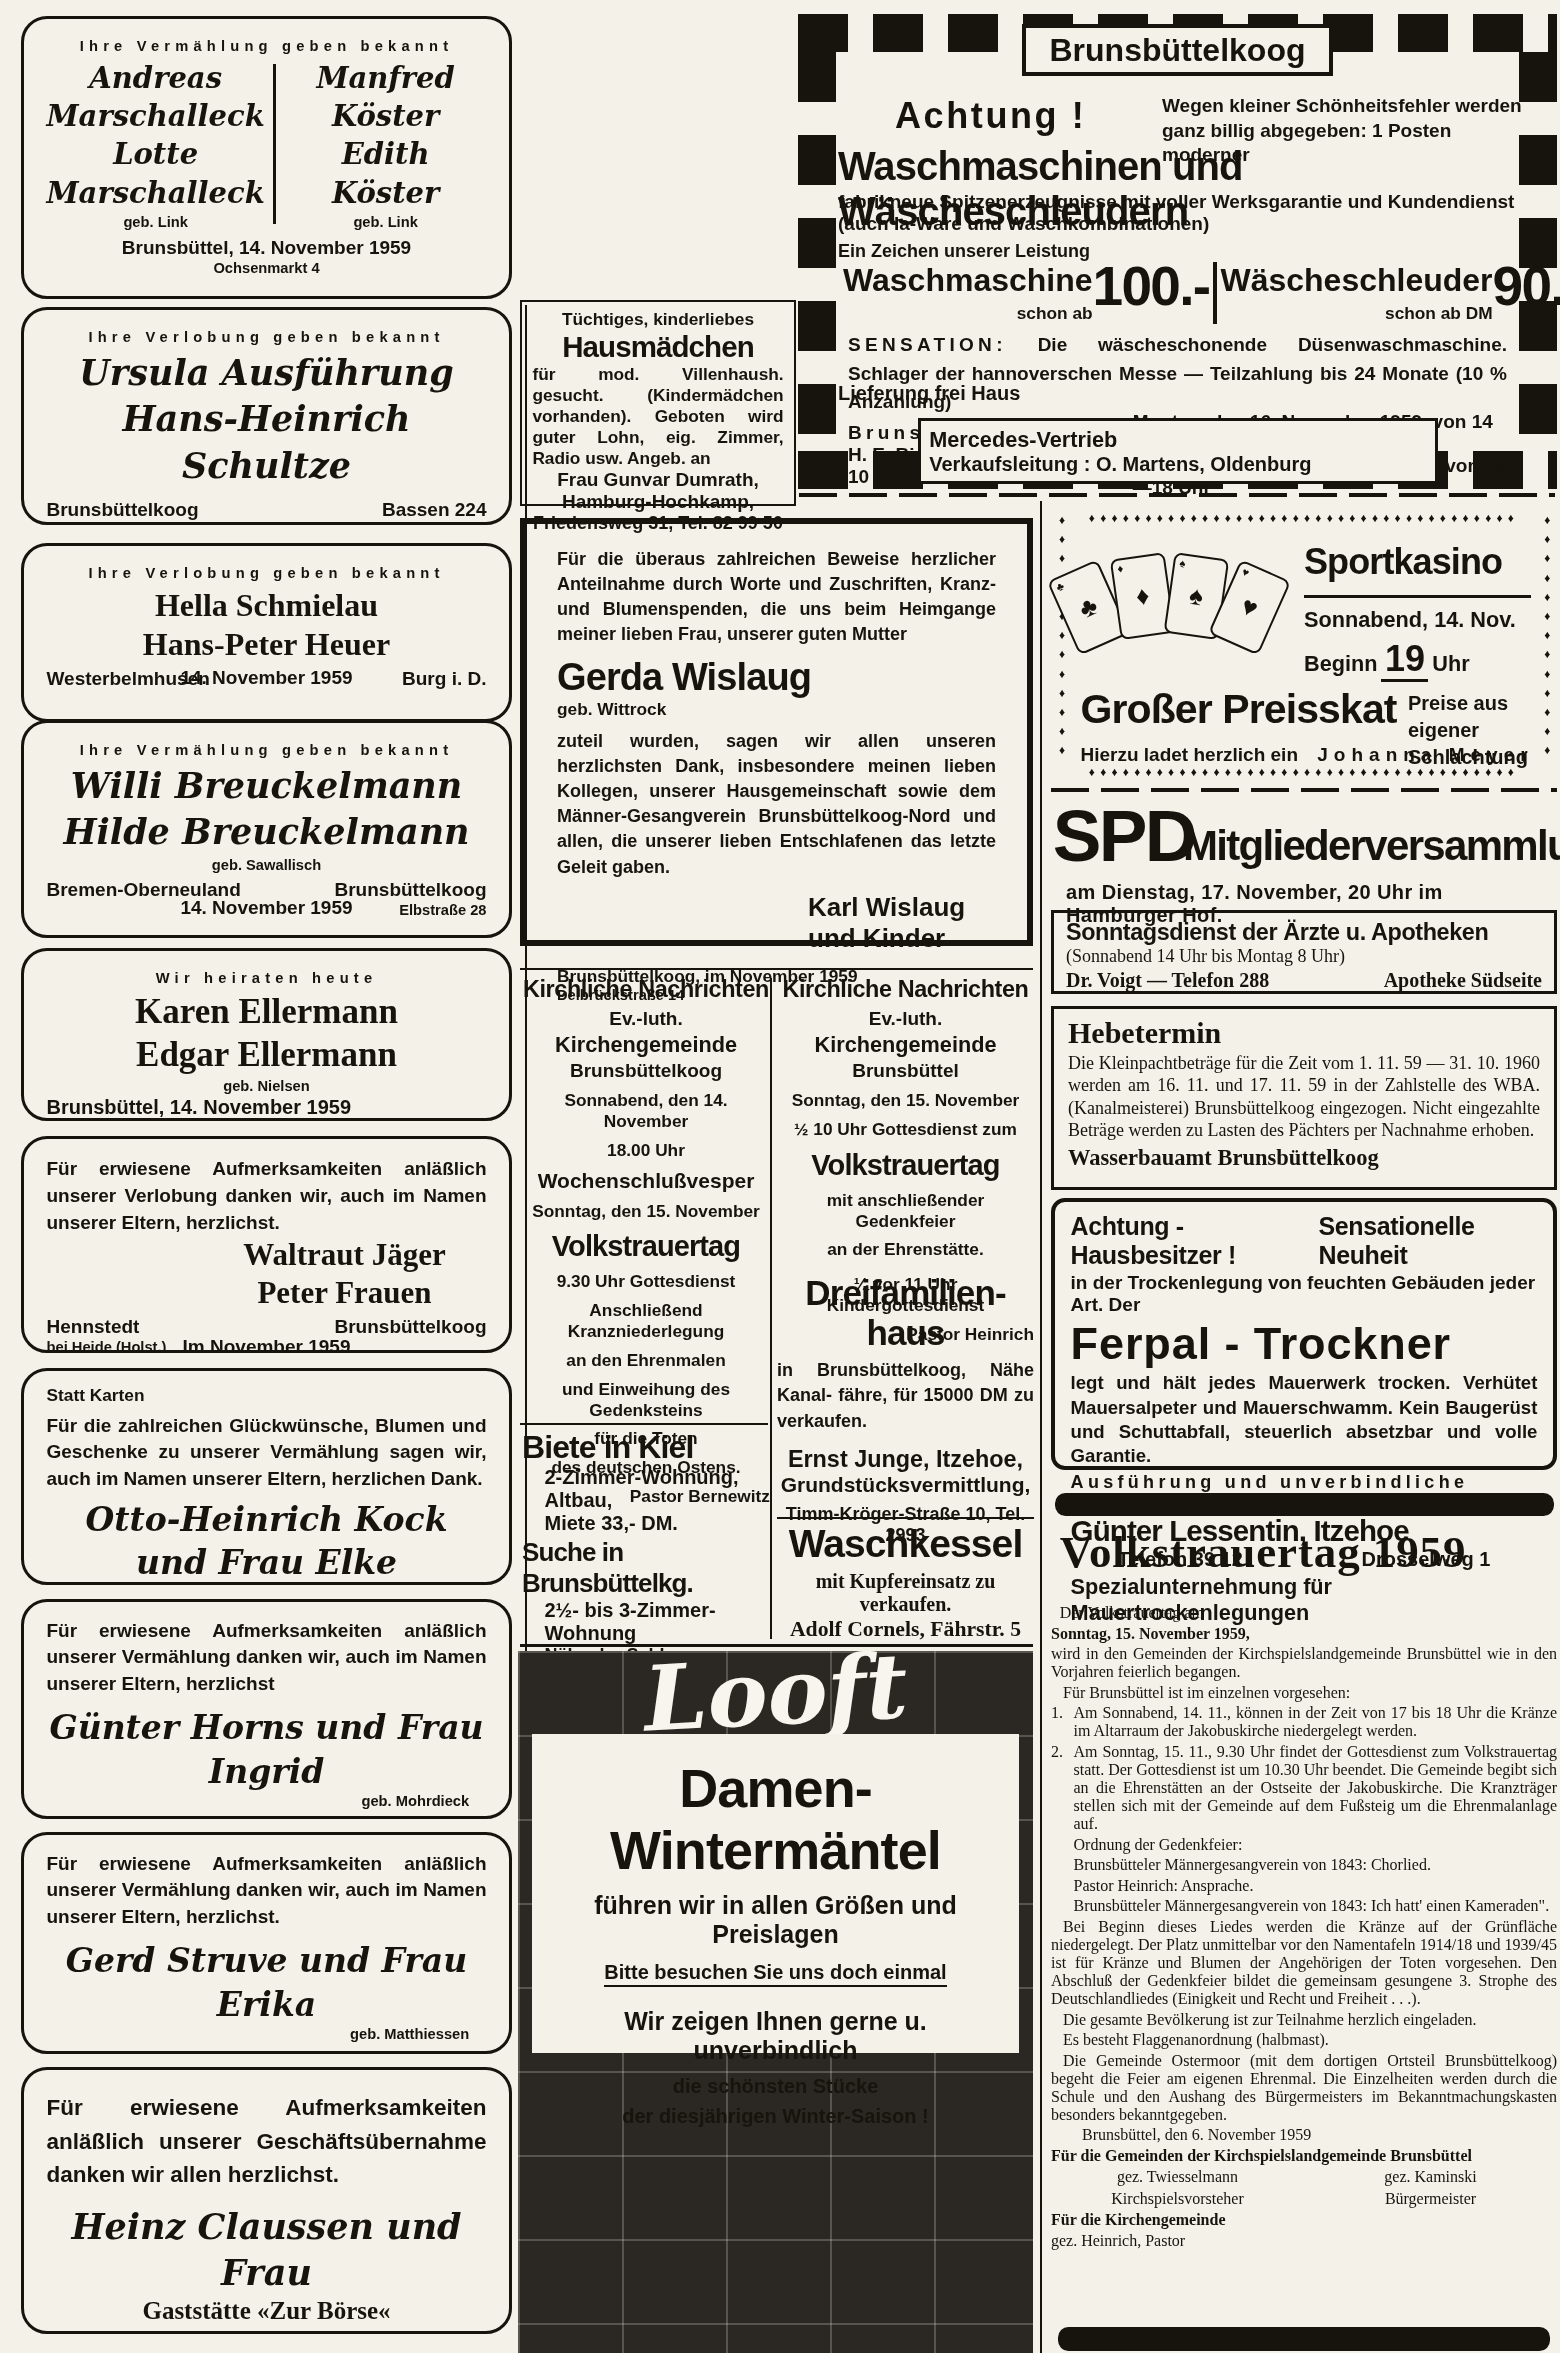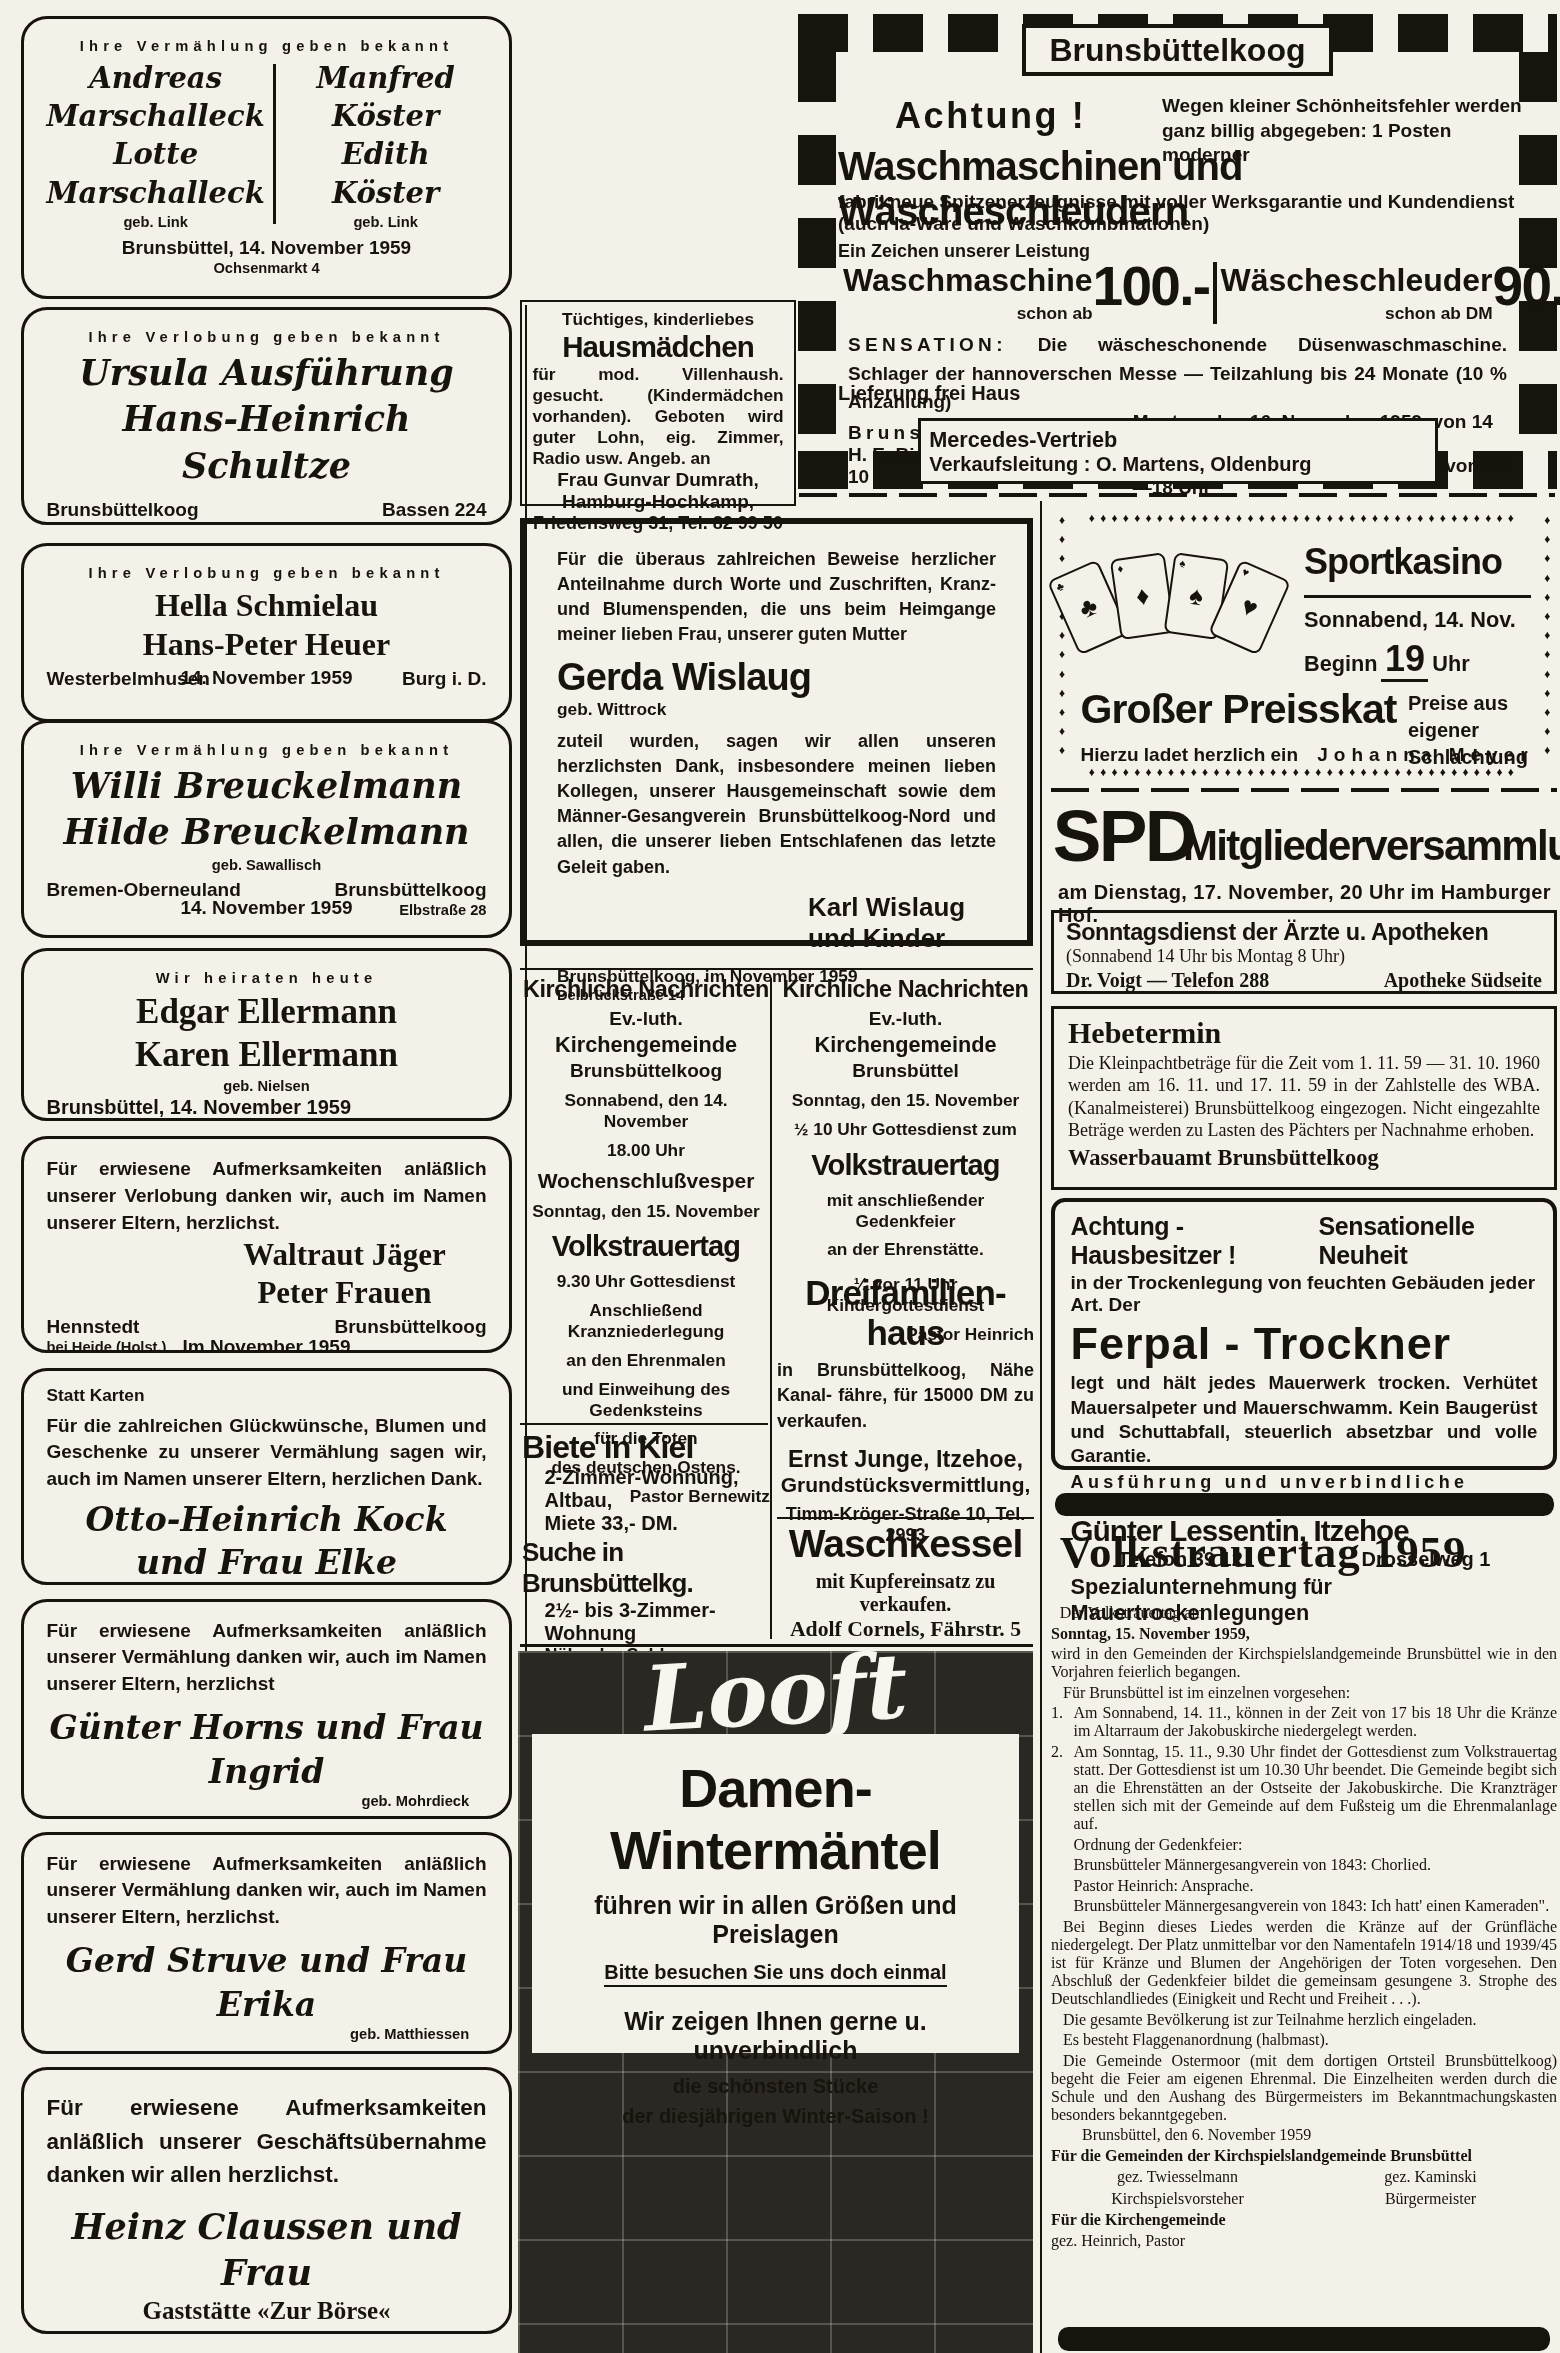--- a/index.html
+++ b/index.html
@@ -152,22 +152,22 @@
     <div class="rt">
         <div>Brunsbüttelkoog</div>
       <div class="sm">Elbstraße 28</div>
       </div>
   </div>
   <div class="cpd" style="margin-top:-21px">14. November 1959</div>
 </div>
 
 <div class="lbox" style="top:948px;height:173px">
   <div class="kick">Wir heiraten heute</div>
+  <div class="srf" style="font-size:35px">Karen Ellermann</div>
   <div class="srf" style="font-size:35px">Edgar Ellermann</div>
-  <div class="srf" style="font-size:35px">Karen Ellermann</div>
   <div class="sub">geb. Nielsen</div>
   <div class="bold" style="font-size:20px;margin-top:1.7px">Brunsbüttel, 14. November 1959</div>
 
 </div>
 
 <div class="lbox" style="top:1136px;height:217px">
   <div class="just" style="font-size:19px;margin-top:7px">Für erwiesene Aufmerksamkeiten anläßlich unserer Verlobung danken wir, auch im Namen unserer Eltern, herzlichst.</div>
   <div class="srf" style="font-size:31px;padding-left:156px">Waltraut Jäger</div>
   <div class="srf" style="font-size:31px;padding-left:156px">Peter Frauen</div>
   <div class="jrow" style="margin-top:4px">
@@ -390,21 +390,21 @@
   </div>
   <div class="x" style="left:29.5px;top:238px;font-size:19px;font-weight:700">
     <span>Hierzu ladet herzlich ein</span>
     <span style="letter-spacing:6px;margin-left:14px">Johanna Meyer</span>
   </div>
 </div>
 
 <div class="x" style="left:1051px;top:801px;width:506px;height:106px">
   <div class="x bold" style="left:1.7px;top:0;font-size:73px;line-height:.95;letter-spacing:-2.6px">SPD</div>
   <div class="x bold" style="left:132px;top:21px;font-size:42px;letter-spacing:-1.7px">Mitgliederversammlung</div>
-  <div class="x bold" style="left:7px;top:80px;font-size:20px;letter-spacing:0.4px">am Dienstag, 17. November, 20 Uhr im Hamburger Hof.</div>
+  <div class="x bold" style="left:15px;top:80px;font-size:20px;letter-spacing:0.4px">am Dienstag, 17. November, 20 Uhr im Hamburger Hof.</div>
 </div>
 
 <div class="dienst">
   <div class="ctr bold" style="font-size:23.4px;letter-spacing:-0.4px">Sonntagsdienst der Ärzte u. Apotheken</div>
   <div class="ctr" style="font-size:18px;font-family:'Liberation Serif',serif">(Sonnabend 14 Uhr bis Montag 8 Uhr)</div>
   <div style="display:flex;justify-content:space-between;font-family:'Liberation Serif',serif;font-weight:700;font-size:20px;margin-top:1.7px">
     <span>Dr. Voigt — Telefon 288</span>
     <span>Apotheke Südseite</span>
   </div>
 </div>

